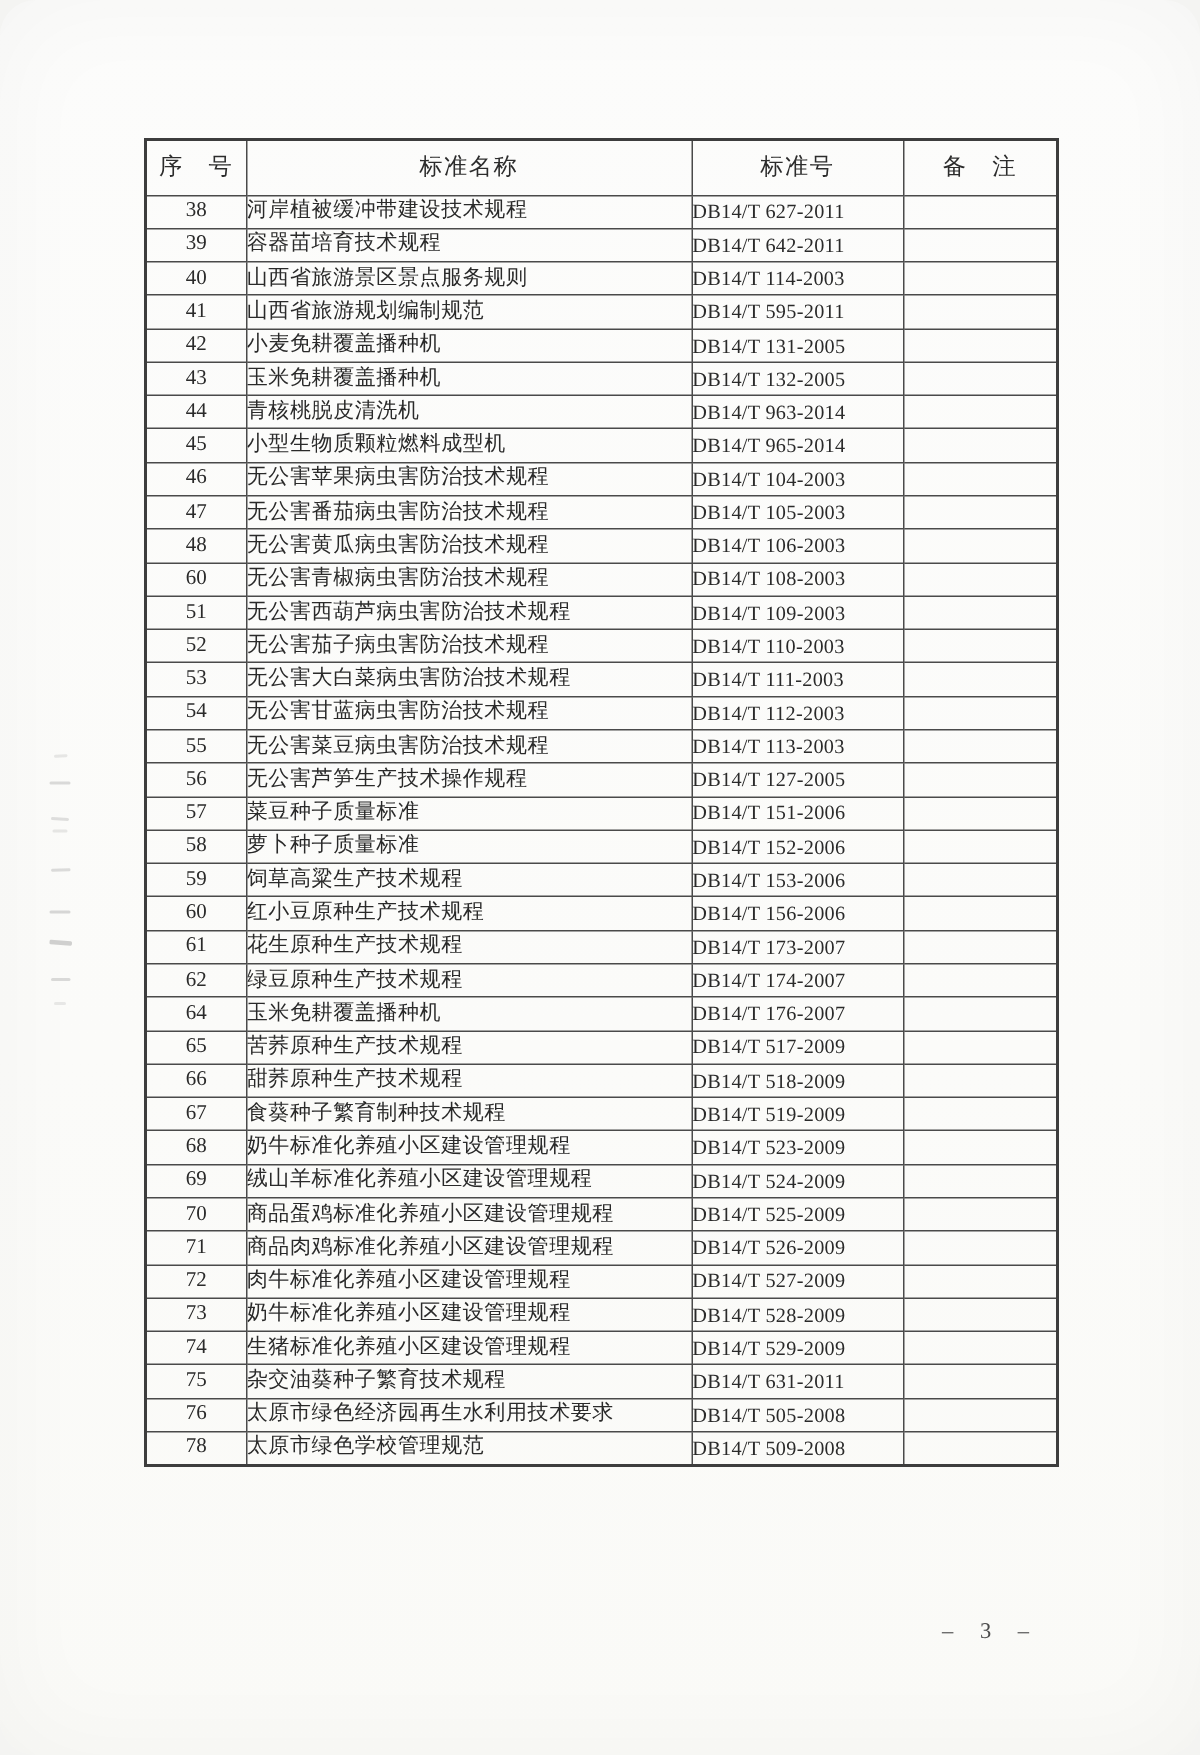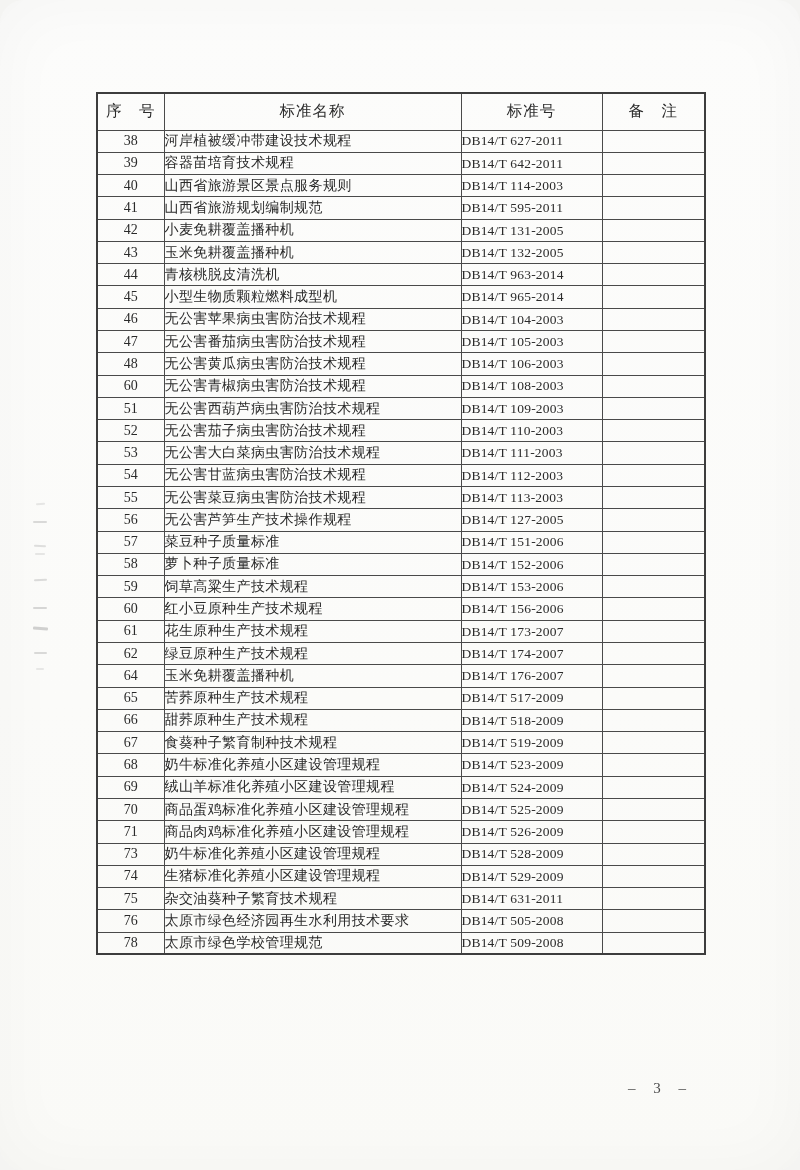--- a/index.html
+++ b/index.html
@@ -298,20 +298,26 @@
           <td class="col-code">DB14/T 525-2009</td>
           <td class="col-note"></td>
         </tr>
         <tr>
           <td class="col-no">71</td>
           <td class="col-name">商品肉鸡标准化养殖小区建设管理规程</td>
           <td class="col-code">DB14/T 526-2009</td>
           <td class="col-note"></td>
         </tr>
         <tr>
+          <td class="col-no">72</td>
+          <td class="col-name">肉牛标准化养殖小区建设管理规程</td>
+          <td class="col-code">DB14/T 527-2009</td>
+          <td class="col-note"></td>
+        </tr>
+        <tr>
           <td class="col-no">73</td>
           <td class="col-name">奶牛标准化养殖小区建设管理规程</td>
           <td class="col-code">DB14/T 528-2009</td>
           <td class="col-note"></td>
         </tr>
         <tr>
           <td class="col-no">74</td>
           <td class="col-name">生猪标准化养殖小区建设管理规程</td>
           <td class="col-code">DB14/T 529-2009</td>
           <td class="col-note"></td>

